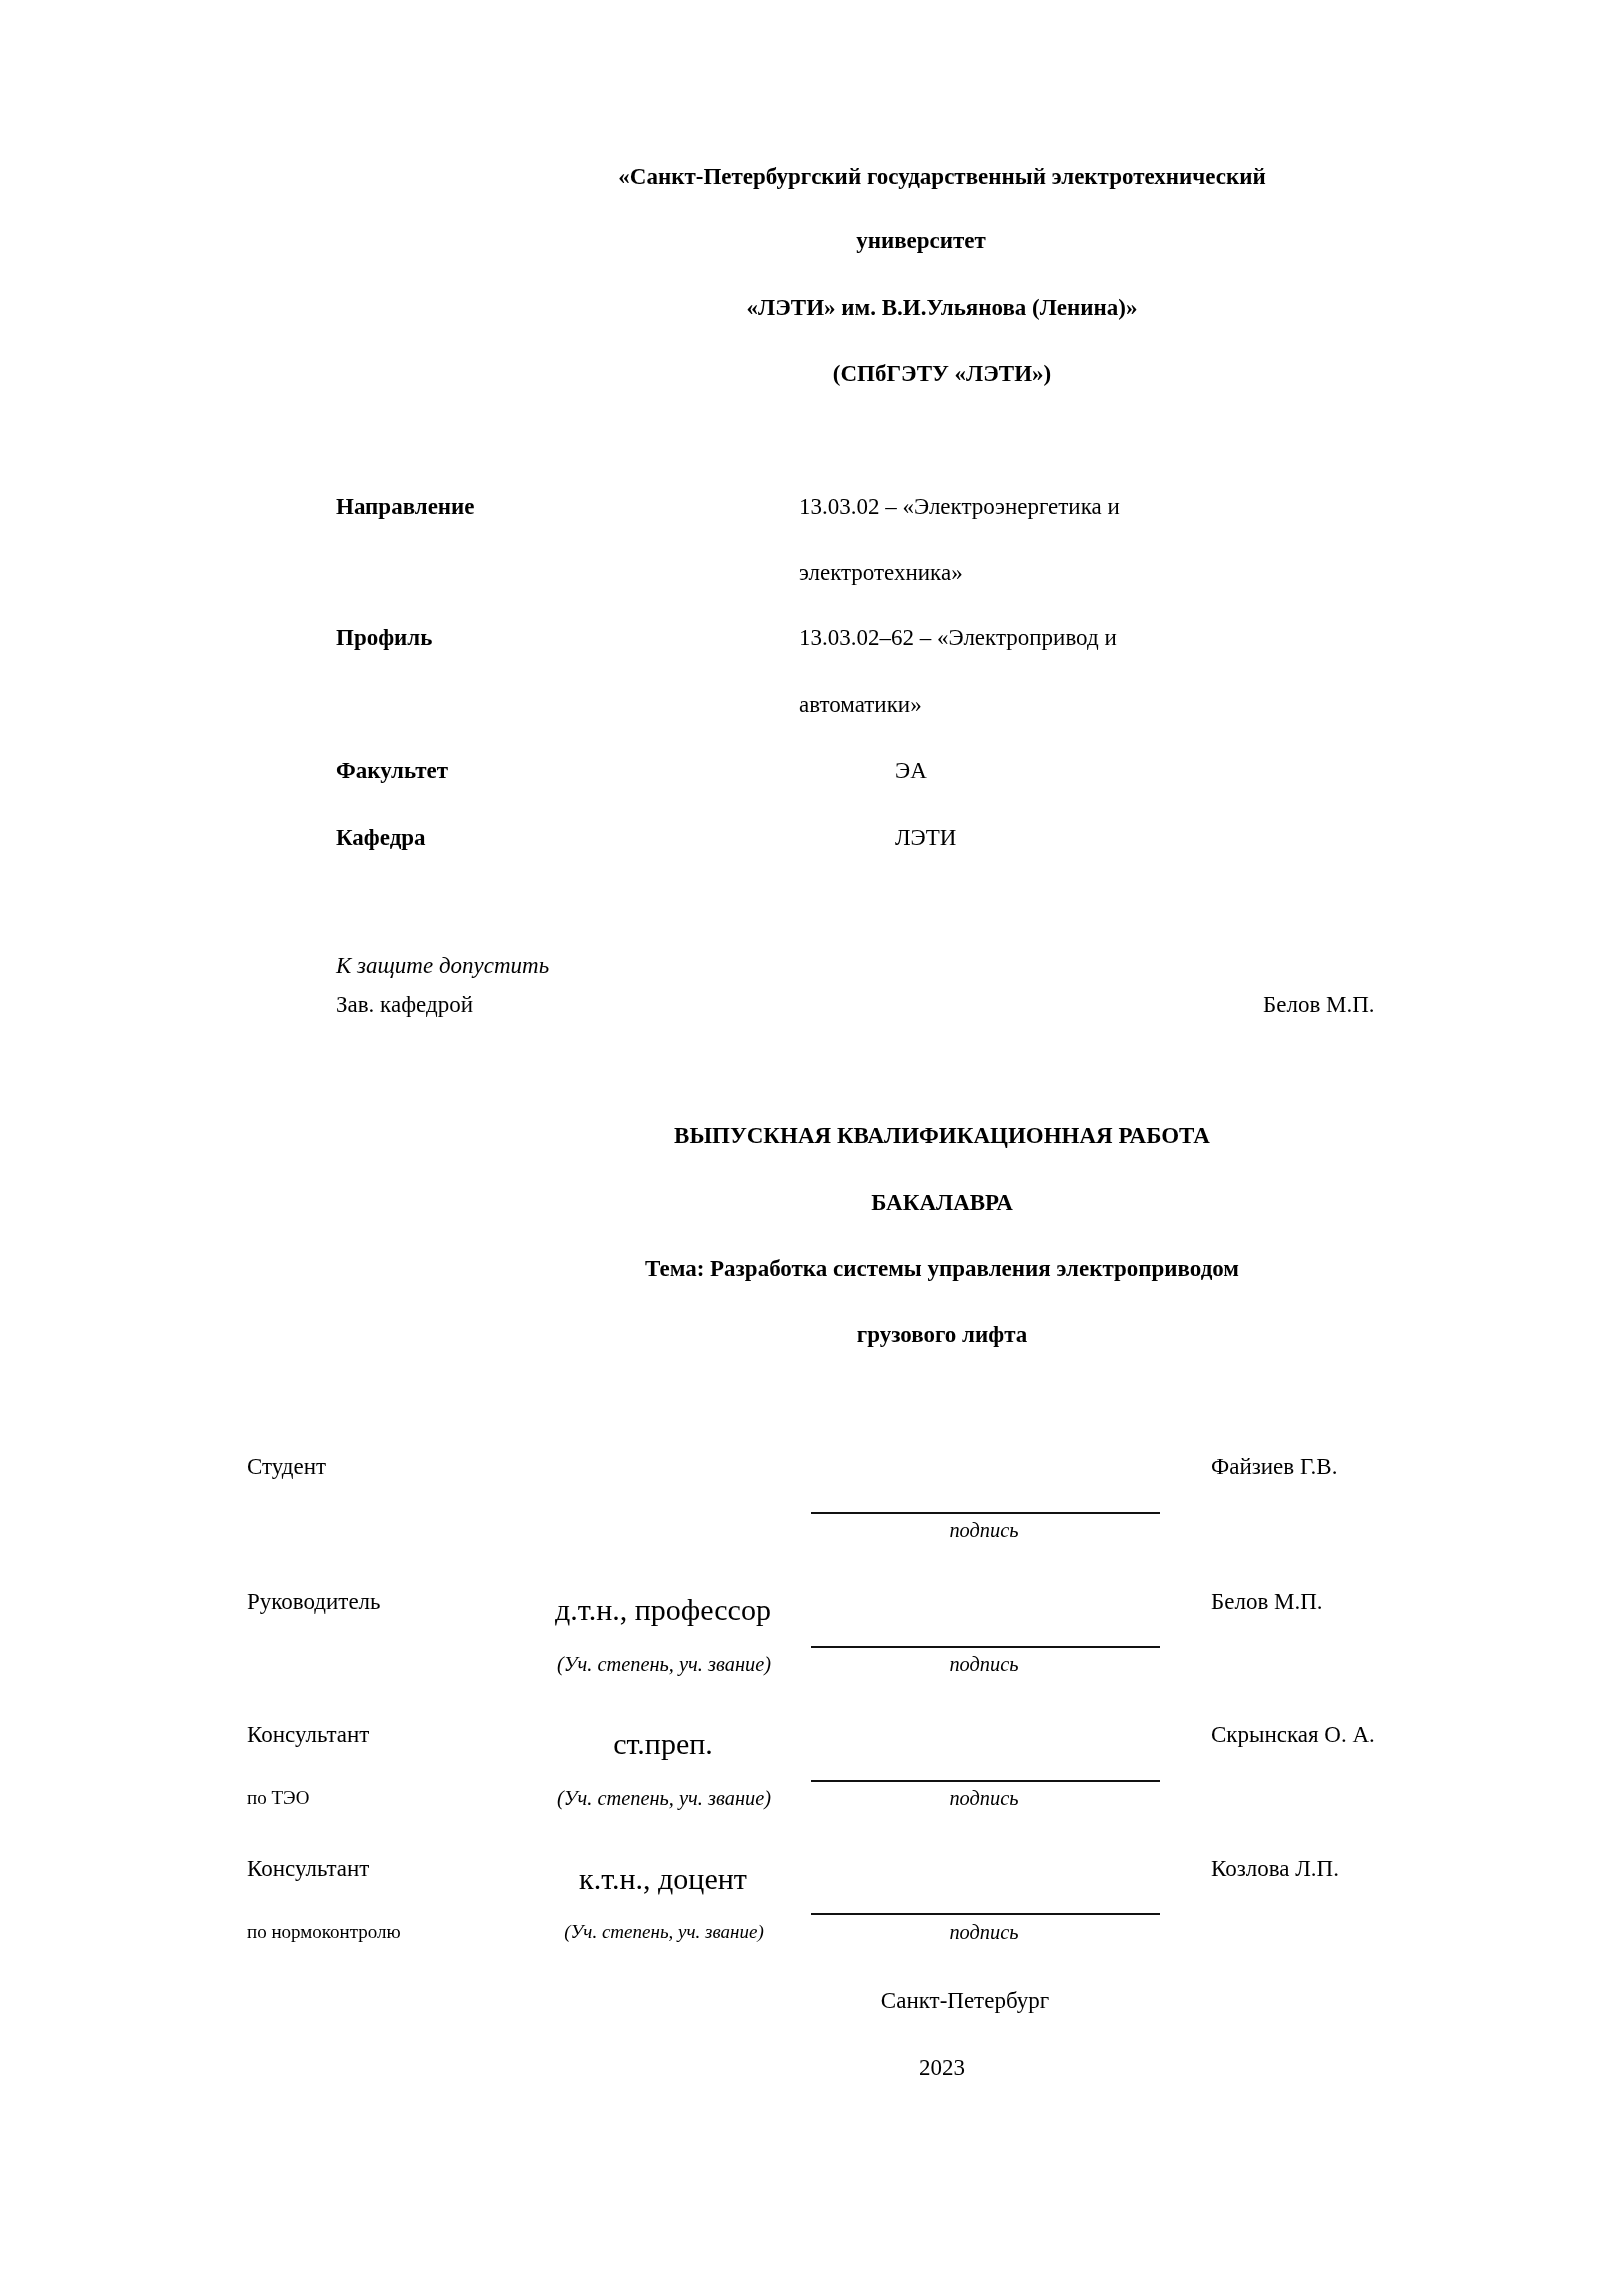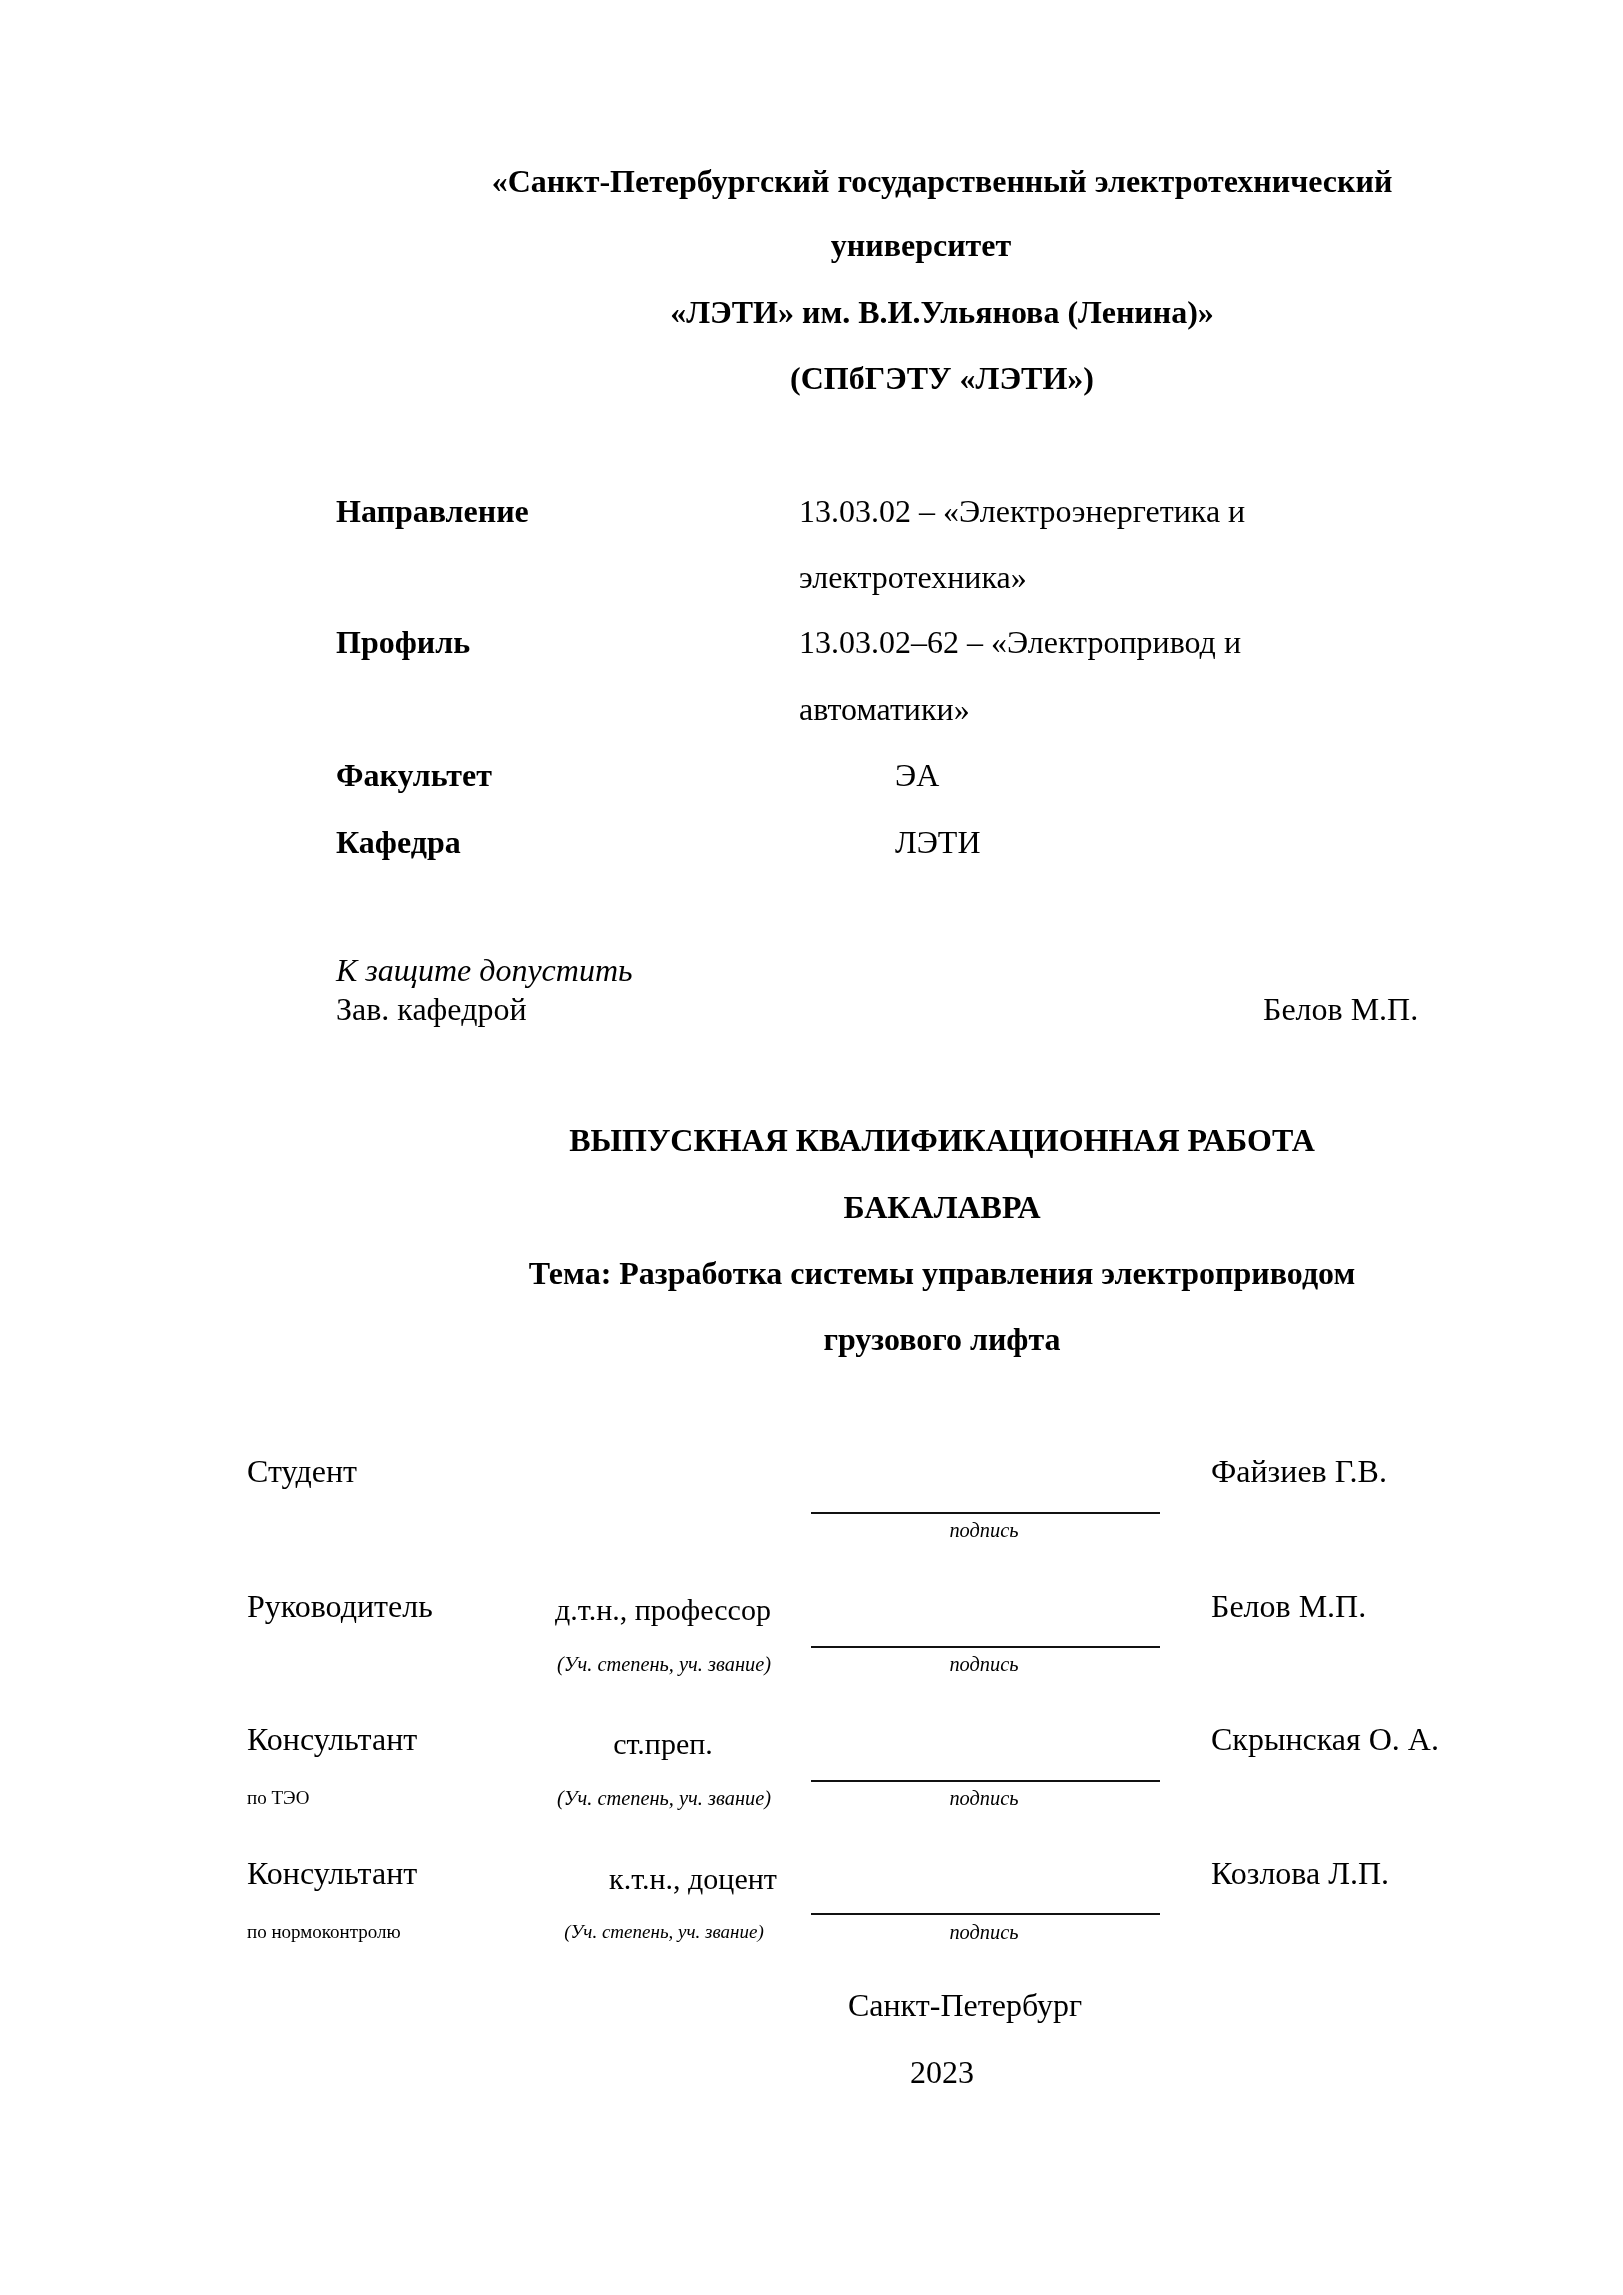--- a/index.html
+++ b/index.html
@@ -1,19 +1,19 @@
 <!DOCTYPE html>
 <html style="font-size:12.6px"><head>
 <meta charset="utf-8">
 <style>
   html, body { margin: 0; padding: 0; background: #ffffff; }
   body { width: 1623px; height: 2295px; position: relative; overflow: hidden;
          font-family: "Liberation Serif", "DejaVu Serif", serif; color: #000; }
   .t { position: absolute; white-space: nowrap; line-height: 1; }
-  .base { font-size: 32px; }
+  .base { font-size: 23px; }
   .bold { font-weight: bold; }
   .ital { font-style: italic; }
   .center { transform: translateX(-50%); text-align: center; }
   .small { font-size: 19px; }
   .cap { font-size: 20.4px; font-style: italic; }
   .sig-line { position: absolute; height: 0; border-top: 2.4px solid #111; }
 </style>
 </head>
 <body>
 
@@ -60,21 +60,21 @@
 <div class="t base" style="left:247px; top:1723px;">Консультант</div>
 <div class="t small" style="left:247px; top:1788px;">по ТЭО</div>
 <div class="t base center" style="left:663px; top:1729px; font-size:30px;">ст.преп.</div>
 <div class="t cap center" style="left:664px; top:1788px;">(Уч. степень, уч. звание)</div>
 <div class="sig-line" style="left:811px; width:349px; top:1780px;"></div>
 <div class="t cap center" style="left:984px; top:1788px;">подпись</div>
 <div class="t base" style="left:1211px; top:1723px;">Скрынская О. А.</div>
 
 <div class="t base" style="left:247px; top:1857px;">Консультант</div>
 <div class="t small" style="left:247px; top:1922px;">по нормоконтролю</div>
-<div class="t base center" style="left:663px; top:1864px; font-size:30px;margin-left:30px;">к.т.н., доцент</div>
+<div class="t base center" style="left:663px; top:1864px; font-size:30px;">к.т.н., доцент</div>
 <div class="t cap center" style="left:664px; top:1922px; font-size:19px;">(Уч. степень, уч. звание)</div>
 <div class="sig-line" style="left:811px; width:349px; top:1913px;"></div>
 <div class="t cap center" style="left:984px; top:1922px;">подпись</div>
 <div class="t base" style="left:1211px; top:1857px;">Козлова Л.П.</div>
 
 <div class="t base center" style="left:942px; top:1989px;margin-left:23px;">Санкт-Петербург</div>
 <div class="t base center" style="left:942px; top:2056px;">2023</div>
 
 
 </body></html>

